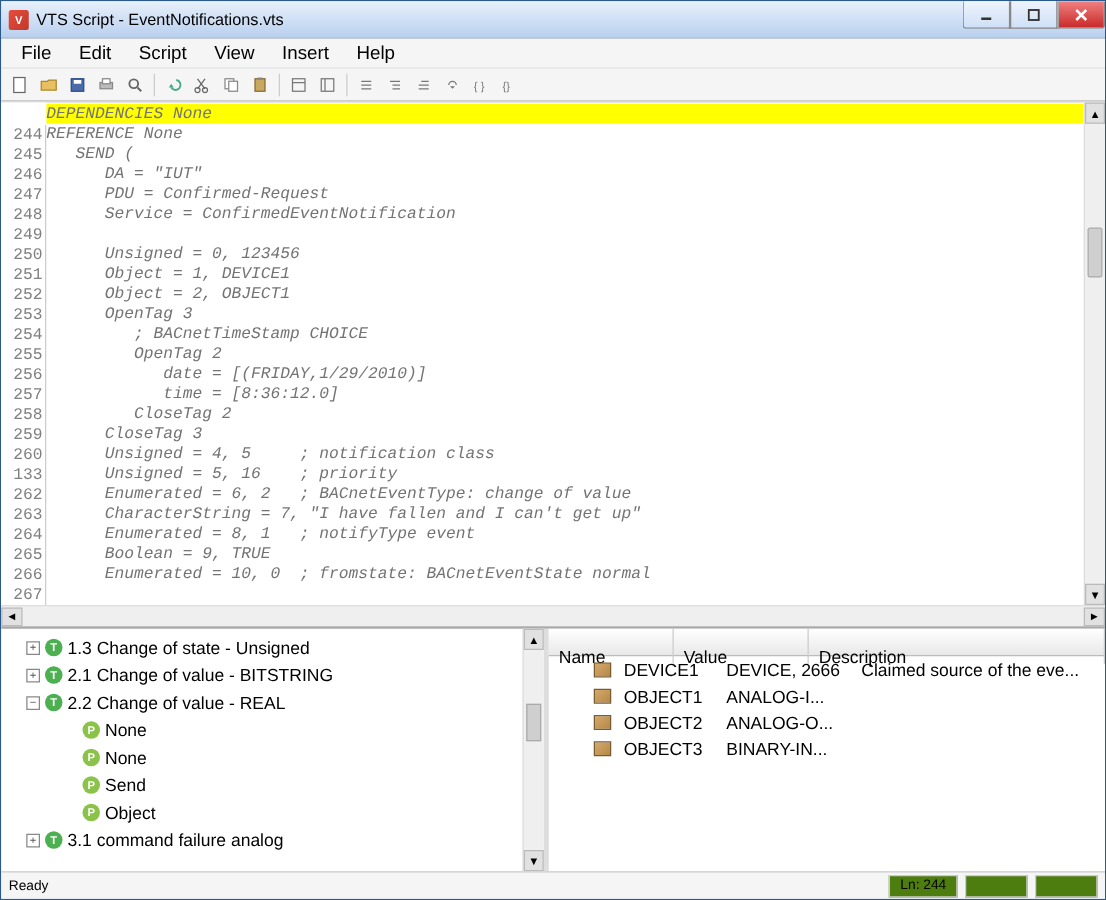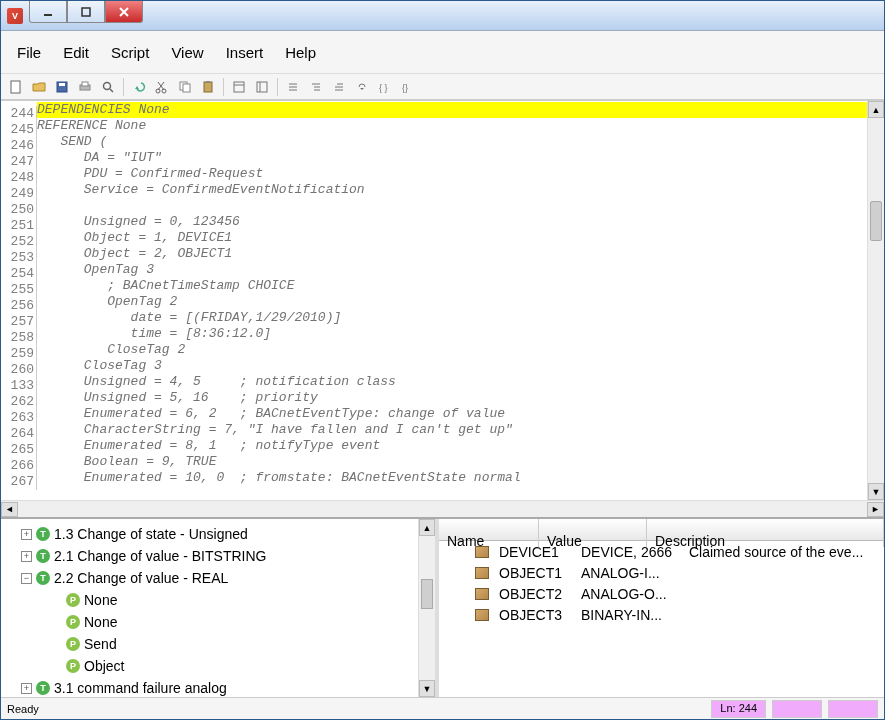--- a/index.html
+++ b/index.html
@@ -6,28 +6,28 @@
 body { font-family: "Segoe UI", Tahoma, sans-serif; font-size: 13px; background: #fff; overflow: hidden; }
 .window { width: 885px; height: 720px; border: 1px solid #2a5a8c; display: flex; flex-direction: column; background: #f0f0f0; }
 .titlebar { height: 30px; background: linear-gradient(to bottom, #e8f0fa 0%, #d0e0f5 50%, #b8d0ee 100%); display: flex; align-items: center; padding: 0 0 0 6px; border-bottom: 1px solid #9ab; }
 .titlebar-icon { width: 16px; height: 16px; background: linear-gradient(135deg,#e74c3c,#c0392b); border-radius: 2px; margin-right: 6px; display:flex;align-items:center;justify-content:center;color:#fff;font-size:9px;font-weight:bold; }
 .titlebar-text { flex: 1; font-size: 13px; color: #000; }
 .titlebar-btns { display: flex; height: 100%; }
 .tb-btn { width: 38px; height: 22px; margin-top:0; border: 1px solid #888; border-top:none; display: flex; align-items: center; justify-content: center; font-family: Arial; }
 .tb-min { background: linear-gradient(to bottom,#eef4fc,#cfe0f6); border-radius: 0 0 0 3px;}
 .tb-max { background: linear-gradient(to bottom,#eef4fc,#cfe0f6); }
 .tb-close { background: linear-gradient(to bottom,#f08080,#c92a2a); color:#fff; border-radius: 0 0 3px 0;}
-.menubar { height: 43px; background: #f5f5f5; display: flex; align-items: center; padding: 0 6px; gap: 2px; font-size: 15px; border-bottom: 1px solid #ddd;}
+.menubar { height: 24px; background: #f5f5f5; display: flex; align-items: center; padding: 0 6px; gap: 2px; font-size: 15px; border-bottom: 1px solid #ddd;}
 .menu-item { padding: 3px 10px; cursor: default; }
 .toolbar { height: 26px; background: #f5f5f5; display: flex; align-items: center; padding: 2px 4px; gap: 1px; border-bottom: 1px solid #ccc;}
 .tool-btn { width: 22px; height: 22px; display:flex; align-items:center; justify-content:center; border:1px solid transparent; border-radius:2px; }
 .tool-sep { width:1px; height:18px; background:#ccc; margin:0 3px; }
 .tool-ico { width:14px; height:14px; }
 .code-area { flex: 0 0 400px; display:flex; background:#fff; border-top:1px solid #ccc; position:relative; }
-.gutter { width: 36px; background:#fff; text-align:right; font-family: "Courier New", monospace; font-size: 13px; color:#808080; padding-top:5px; }
+.gutter { width: 36px; background:#fff; text-align:right; font-family: "Courier New", monospace; font-size: 13px; color:#808080; padding-top:18px; }
 .gutter div { height:16px; padding-right:2px; border-right: 1px solid #ccc;}
 .code-lines { flex:1; font-family:"Courier New", monospace; font-size:13px; color:#737373; white-space:pre; padding-top:1px; overflow:hidden;font-style:italic;}
 .code-lines .line { height:16px; }
 .hl { background: #ffff00; }
 .v-scroll { width:17px; background:#efefef; border-left:1px solid #ddd; position:relative;}
 .v-scroll .arrow { height:17px; background:#e1e1e1; border:1px solid #bbb; display:flex;align-items:center;justify-content:center;font-size:9px;}
 .v-scroll .thumb { position:absolute; left:2px; right:2px; top:100px; height:40px; background:#cfcfcf; border:1px solid #aaa; border-radius:2px;}
 .h-scroll { height:17px; background:#efefef; border-top:1px solid #ddd; display:flex; align-items:center; }
 .h-scroll .arrow { width:17px; height:15px; background:#e1e1e1; border:1px solid #bbb; display:flex;align-items:center;justify-content:center;font-size:9px;}
 .h-scroll .track { flex:1; }
@@ -49,32 +49,33 @@
 .tbl-head .th { padding:14px 8px; border-right:1px solid #ccc; }
 .tbl-body { flex:1; overflow:hidden; font-size:14px;padding-left:32px; }
 .tbl-row { display:flex; height:21px; align-items:center; }
 .tbl-row .cell { padding: 1px 8px; white-space:nowrap; overflow:hidden; }
 .row-ico { width:14px; height:12px; margin-left:4px; margin-right:2px; background:linear-gradient(135deg,#d4a96a,#b58848); border:1px solid #7a5c30; }
 .col-name { width:100px; }
 .col-val  { width:108px; }
 .col-desc { flex:1; }
 .status { height:22px; background:#f5f5f5; border-top:1px solid #ccc; display:flex; align-items:center; font-size:11px; padding:0 6px; gap:6px;}
 .status .sp { flex:1; }
-.status .pane { border:1px solid #ccc; padding:1px 8px; min-width:50px; height:18px; background:#f0abfc;}
+.status .pane { border:1px solid #ccc; padding:1px 8px; min-width:50px; height:18px; background:#4d7c0f;}
 .indent0 { margin-left: 18px; }
 .indent1 { margin-left: 48px; }
 svg { display:block; }
 </style>
 </head>
 <body>
 
 <div class="window">
 
   <div class="titlebar">
     <div class="titlebar-icon">V</div>
+    <div class="titlebar-text">VTS Script - EventNotifications.vts</div>
     <div class="titlebar-btns">
       <div class="tb-btn tb-min">
         <svg width="10" height="10">
             <rect x="1" y="7" width="8" height="2" fill="#333"></rect>
           </svg>
       </div>
       <div class="tb-btn tb-max">
         <svg width="10" height="10">
             <rect x="1" y="1" width="8" height="8" fill="none" stroke="#333" stroke-width="1.5"></rect>
           </svg>

